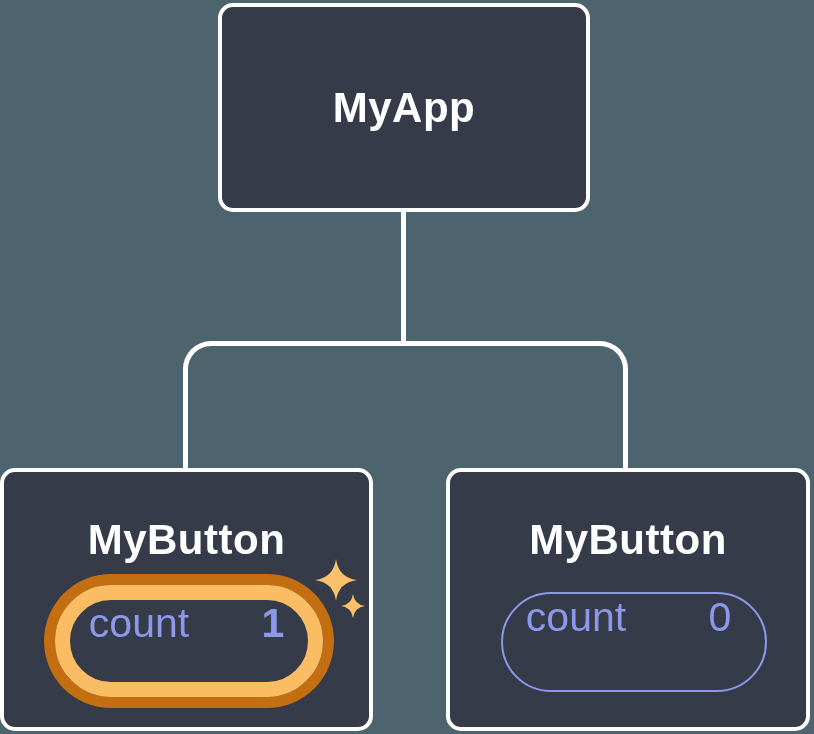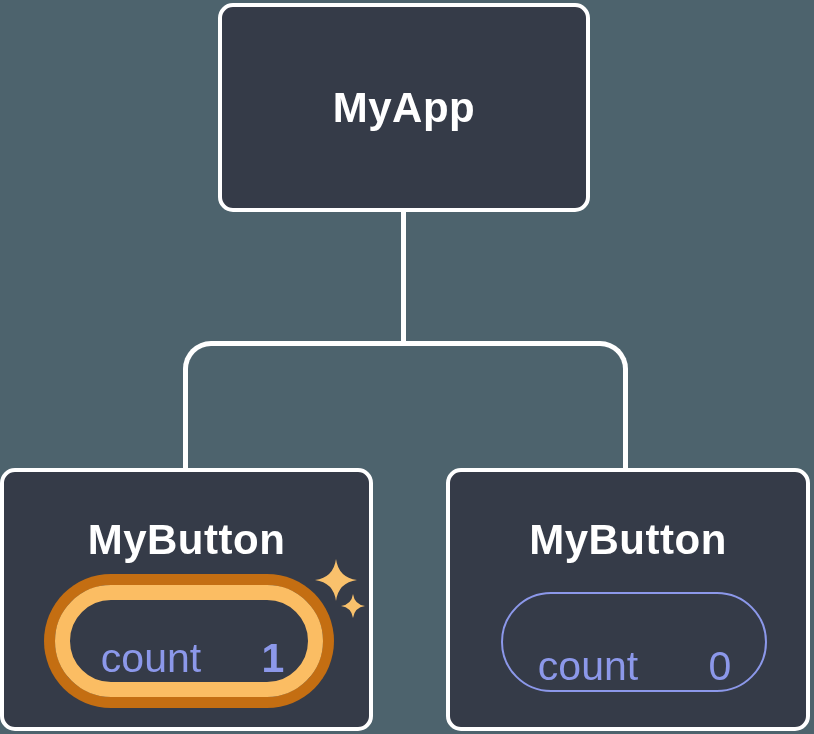--- a/index.html
+++ b/index.html
@@ -58,22 +58,23 @@
     color: var(--title-text, #ffffff);
     font-size: 42px;
     font-weight: 600;
     letter-spacing: 0.5px;
   }
   
   .pill {
     position: absolute;
     box-sizing: border-box;
     display: flex;
-    align-items: flex-end;
+    align-items: flex-start;
     overflow: hidden;
+    gap: 12px;
   }
   .pill-plain {
     left: 51px; top: 120px;
     width: 266px; height: 100px;
     border: 2px solid var(--state-border, #8c98ea);
     border-radius: 52px;
   }
   .pill-highlight {
     left: 51px; top: 113px;
     width: 268px; height: 112px;

